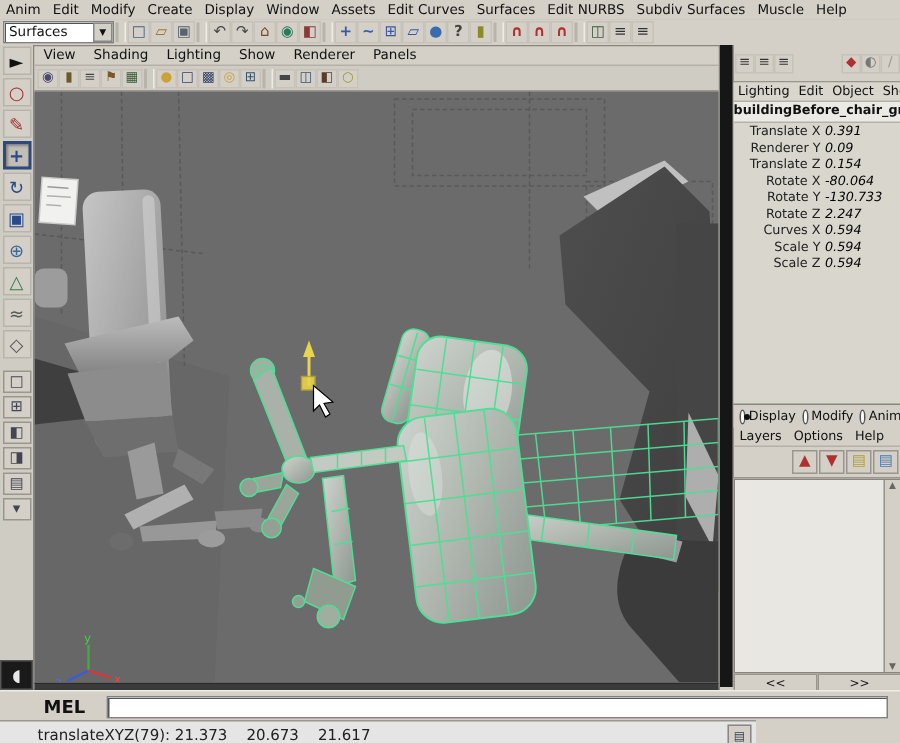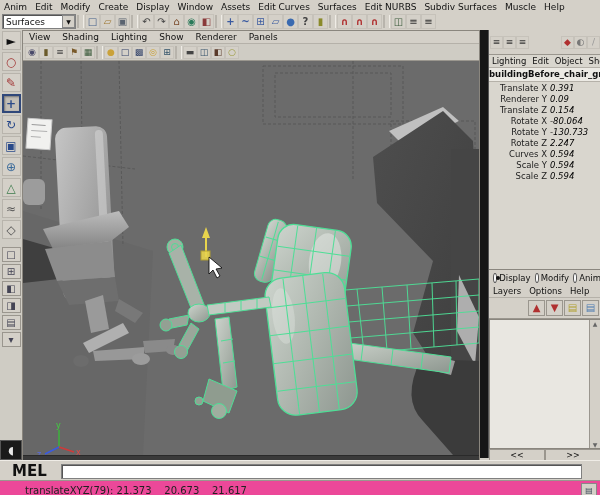--- a/index.html
+++ b/index.html
@@ -67,24 +67,24 @@
               border-bottom:1px solid #9a968e;}
   .layericons .ic{width:17px;height:16px;font-size:10px;border:1px solid #9a968e;}
   .layerlist{position:relative;height:128px;background:#e9e7e1;border:1px solid #8a867e;margin:0;}
   .scroll{position:absolute;right:0;top:0;width:10px;height:100%;background:#d4d0c8;border-left:1px solid #9a968e;
           display:flex;flex-direction:column;justify-content:space-between;align-items:center;font-size:6px;color:#666;}
   .layernav{height:13px;display:flex;}
   .layernav .nb{flex:1;border:1px solid #9a968e;background:#d4d0c8;text-align:center;font-size:8px;line-height:11px;}
   
   .commandline{position:absolute;top:460px;left:0;width:600px;height:20px;background:#d4d0c8;
                border-top:1px solid #efece6;display:flex;align-items:center;}
-  .mel-label{font-weight:bold;font-size:15px;margin-left:12px;margin-right:14px;}
+  .mel-label{font-weight:bold;font-size:12px;margin-left:29px;margin-right:14px;}
   .mel-input{width:515px;height:13px;background:#fff;border:1px solid #808080;box-shadow:inset 1px 1px 0 #555;
              font-size:9px;padding:0 2px;outline:none;font-family:"DejaVu Sans Mono",monospace;}
-  .helpline{position:absolute;top:480px;left:0;width:600px;height:15px;background:#ec4899;border-top:1px solid #9a968e;overflow:hidden;}
+  .helpline{position:absolute;top:480px;left:0;width:504px;height:15px;background:#e5e5e5;border-top:1px solid #9a968e;overflow:hidden;}
   .helptext{position:absolute;left:25px;top:4px;font-size:10px;color:#222;white-space:pre;}
   .helpicon{position:absolute;right:3px;top:2px;width:14px;height:12px;background:#d4d0c8;border:1px solid #888;
             font-size:8px;display:flex;align-items:center;justify-content:center;color:#345;}
 </style>
 </head>
 <body>
 
 <div class="screen">
 
   <div class="menubar">

